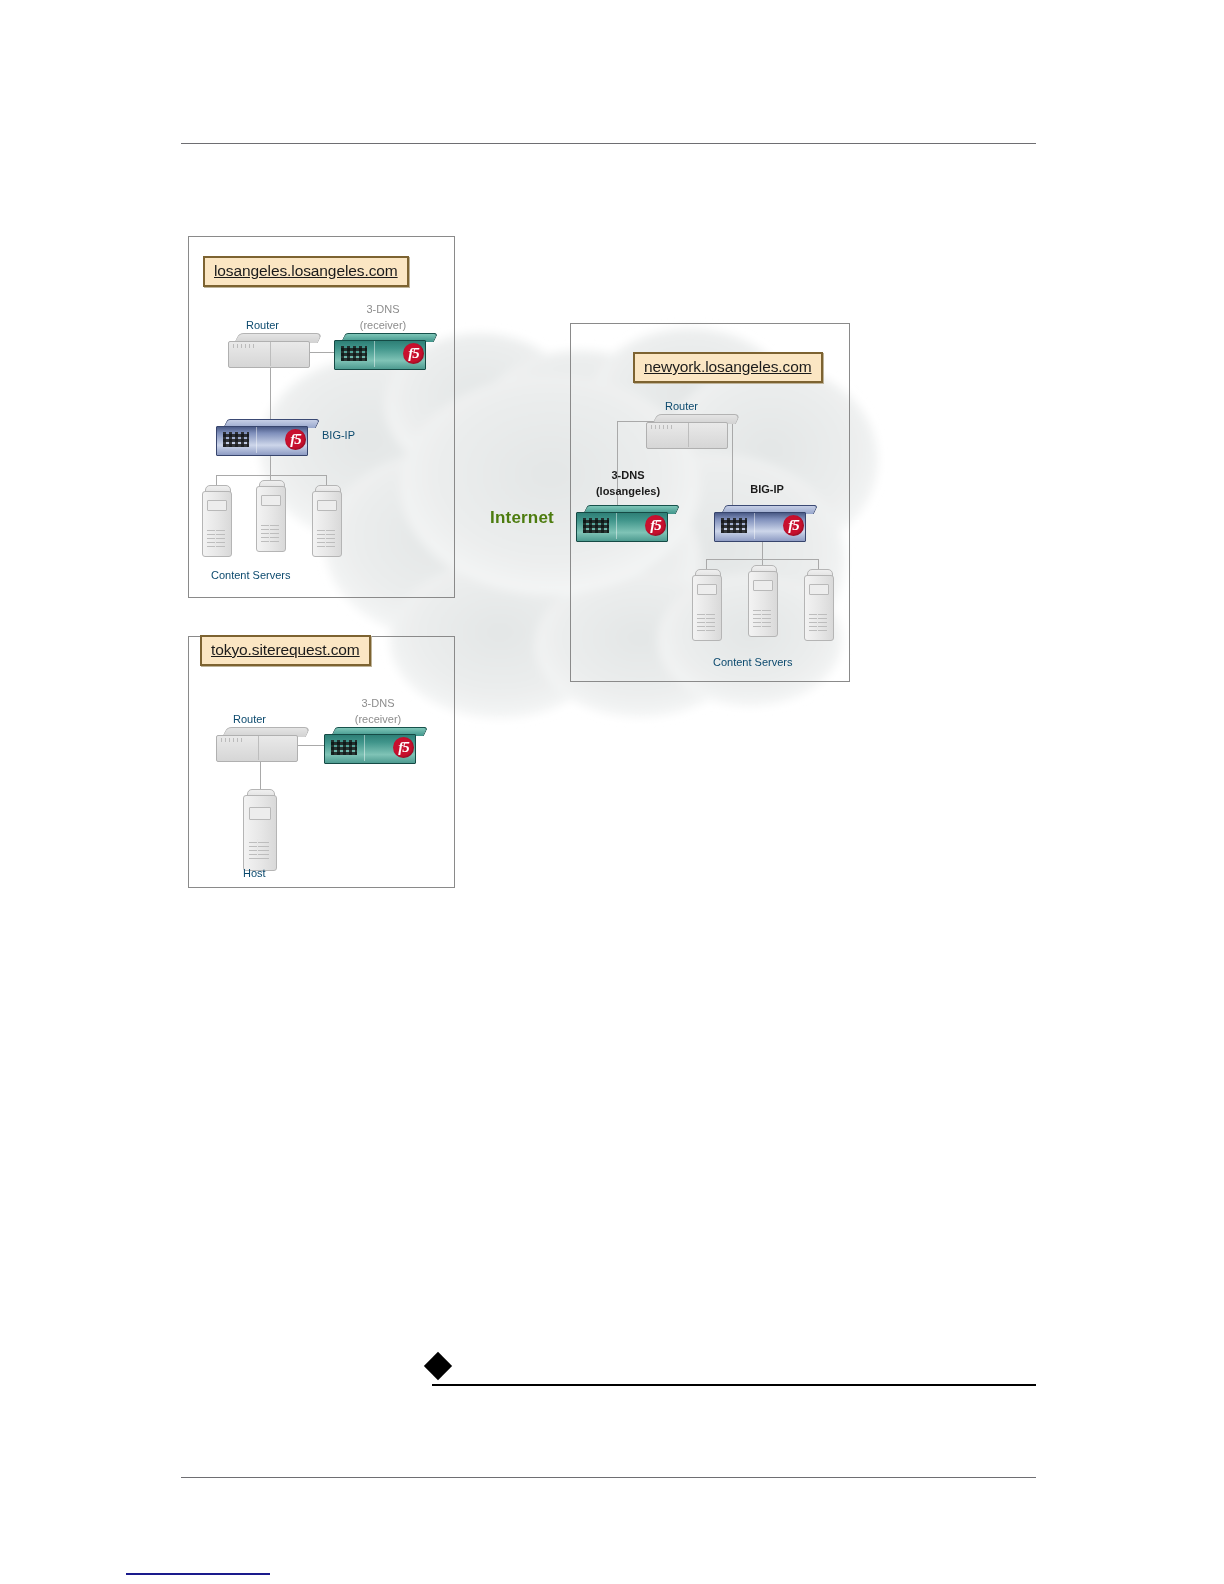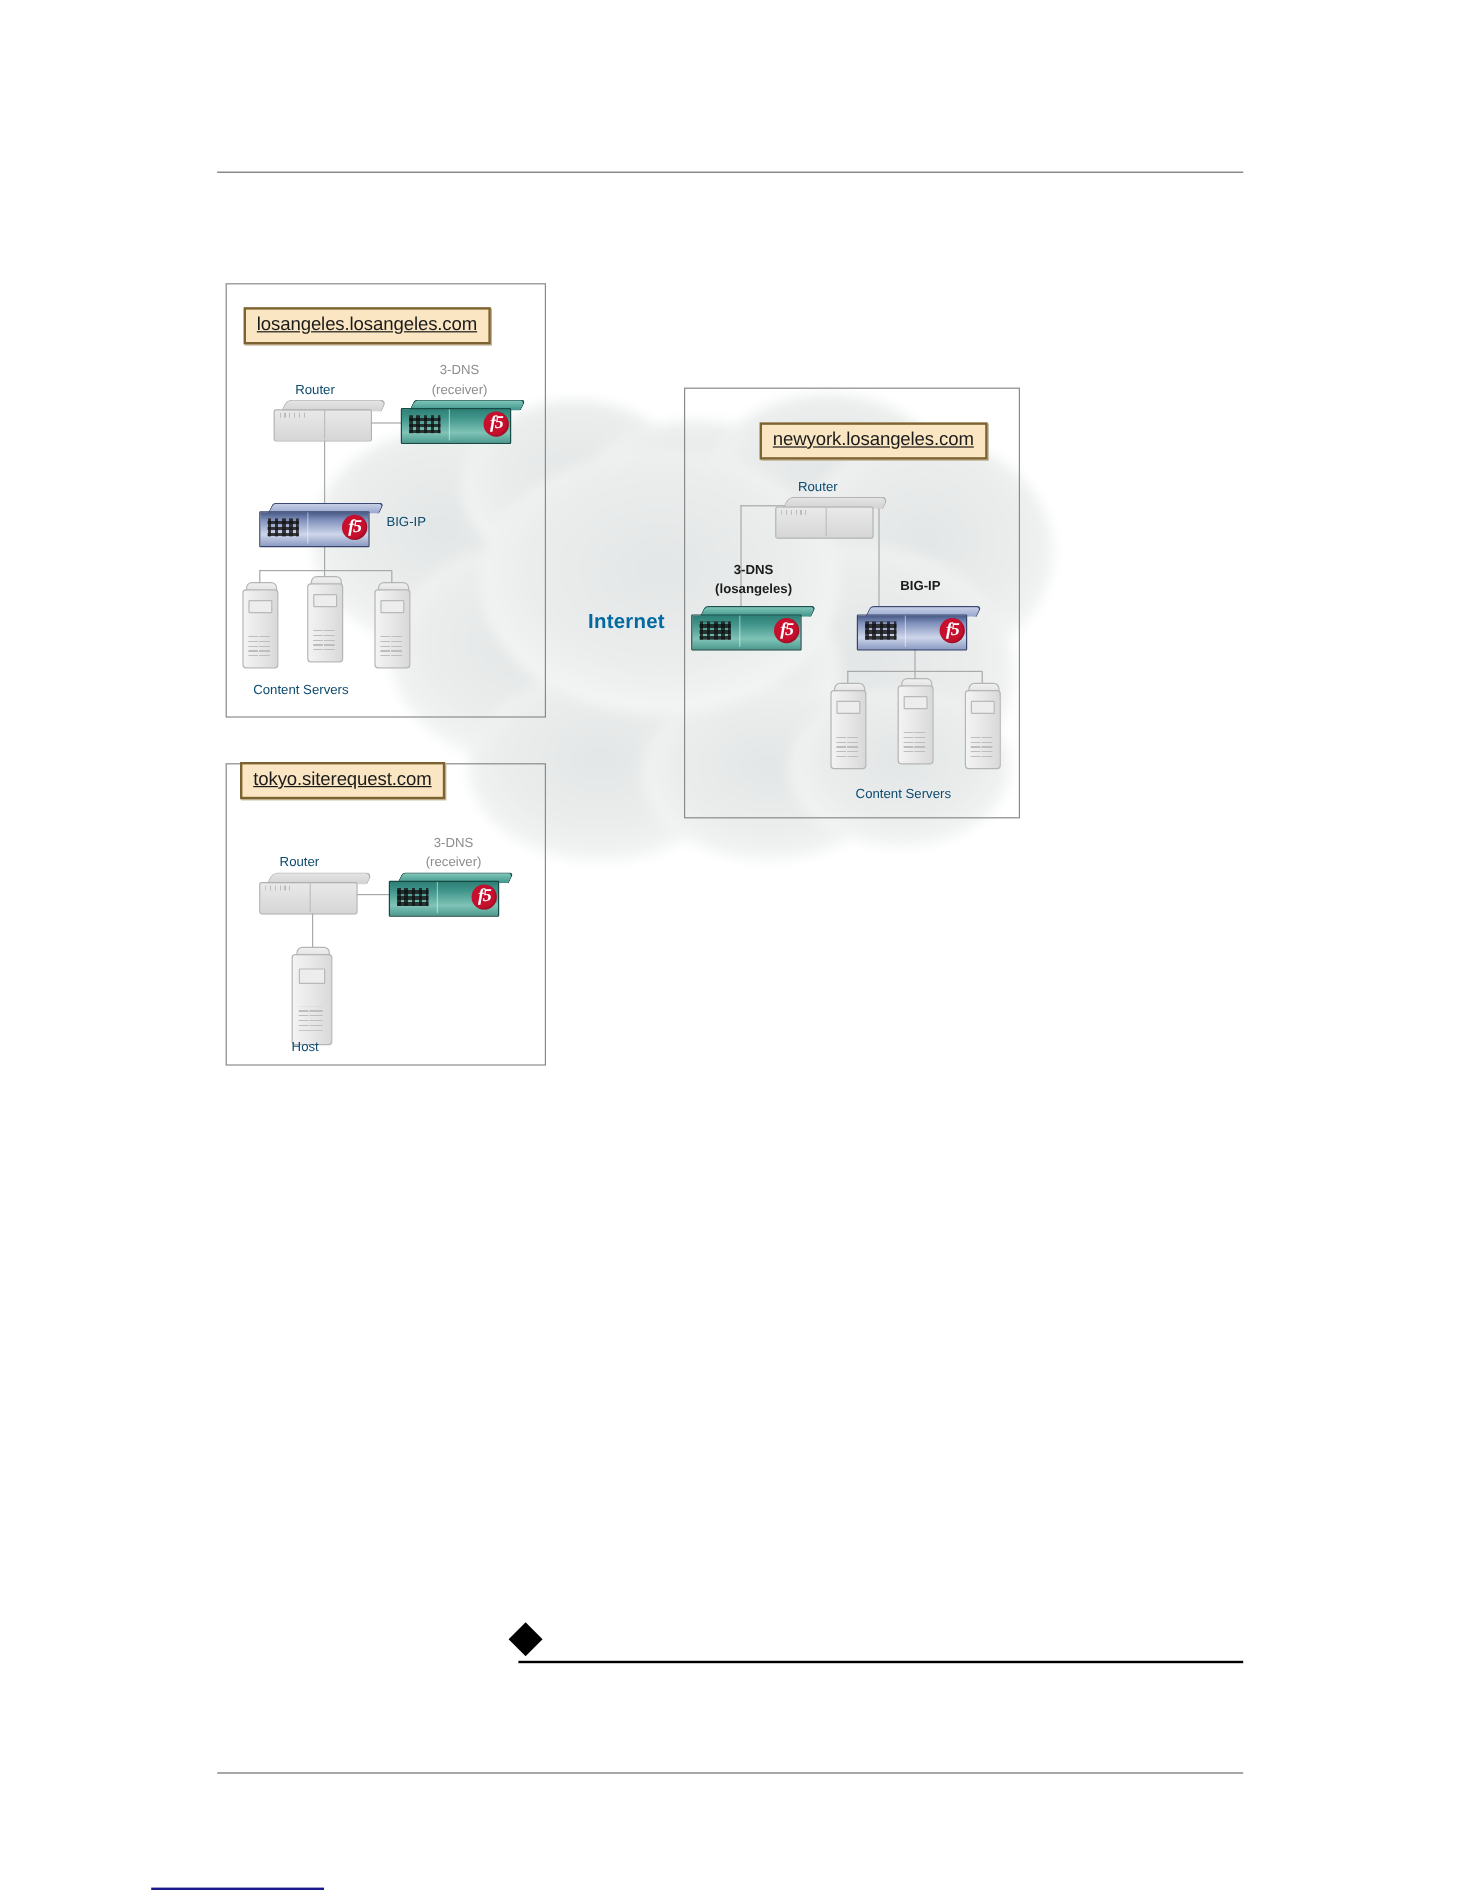--- a/index.html
+++ b/index.html
@@ -64,21 +64,21 @@
   .cloud svg { display: block; }
 
   .internet-label {
     position: absolute;
     left: 462px; top: 508px;
     width: 120px;
     z-index: 3;
     text-align: center;
     font-size: 17px;
     font-weight: bold;
-    color: #0369a1;
+    color: #4d7c0f;
     letter-spacing: .2px;
   }
 
   
   .site-box {
     position: absolute;
     z-index: 4;
     border: 1px solid #8a8a8a;
     background: transparent;
   }

